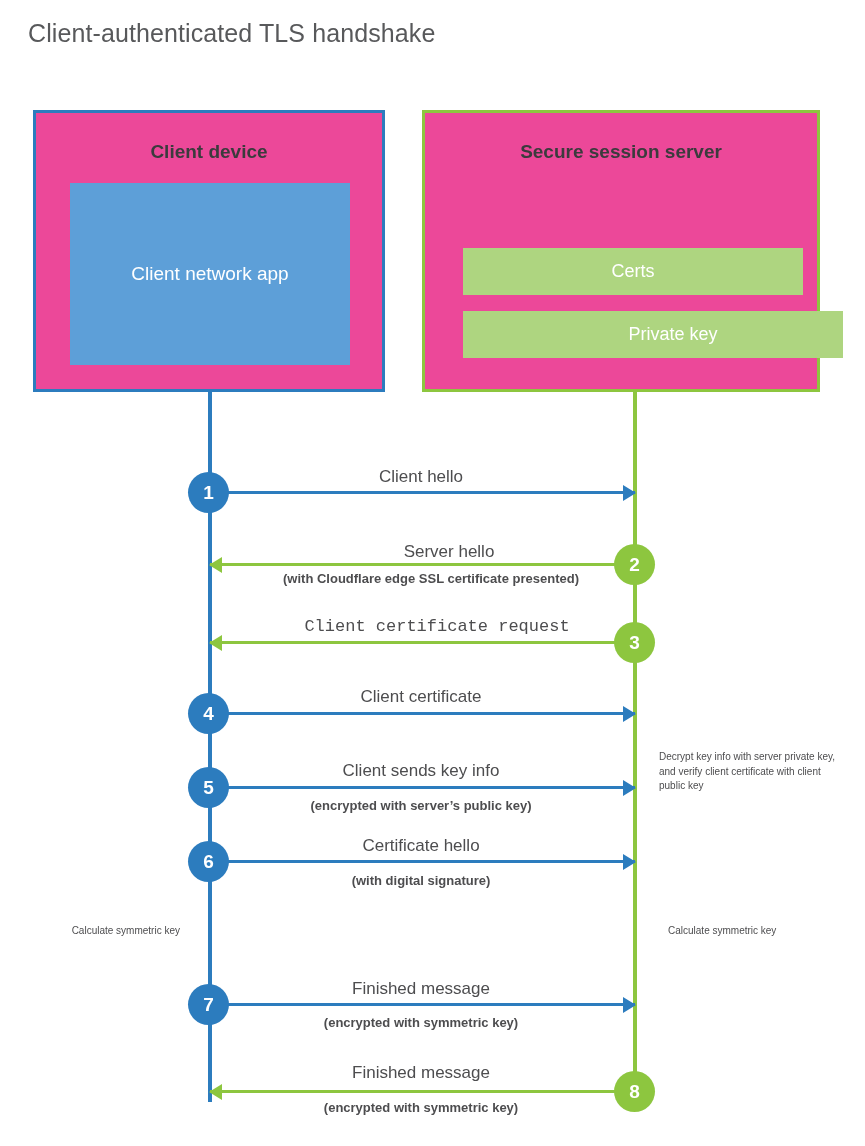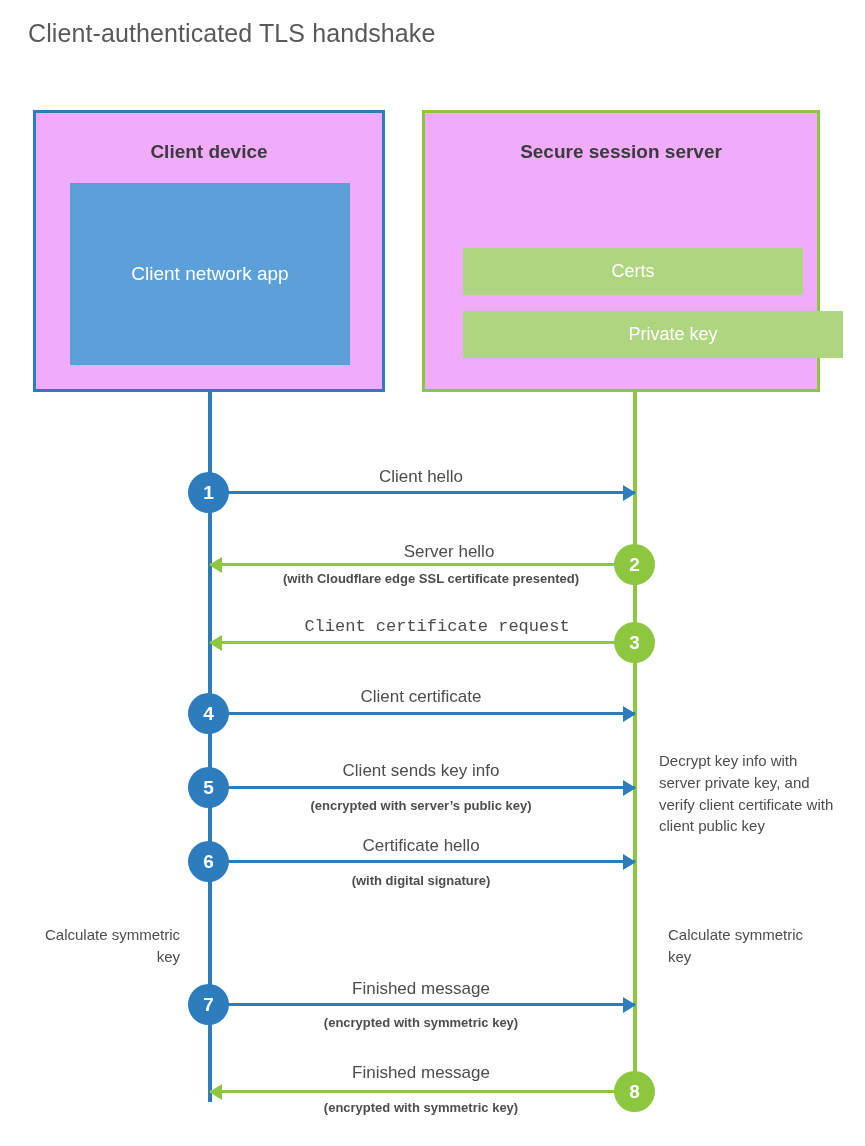--- a/index.html
+++ b/index.html
@@ -21,21 +21,21 @@
     font-size: 25px;
     font-weight: 400;
     color: #58595b;
     letter-spacing: 0.1px;
     white-space: nowrap;
   }
 
   
   .party-box {
     position: absolute;
-    background: #f0abfc;
+    background: #ec4899;
     box-sizing: border-box;
   }
   #client-box {
     left: 33px; top: 110px; width: 352px; height: 282px;
     border: 3px solid #2c7cbe;
   }
   #server-box {
     left: 422px; top: 110px; width: 398px; height: 282px;
     border: 3px solid #8dc63f;
   }
@@ -150,21 +150,21 @@
     font-size: 13px;
     white-space: nowrap;
     transform: translateX(-50%);
     font-weight: bold;
   }
 
   
   .side-note {
     position: absolute;
     color: #4d4d4f;
-    font-size: 15px;
+    font-size: 10px;
     line-height: 1.45;
   }
   #decrypt-note { left: 659px; top: 750px; width: 180px; text-align: left; }
   #calc-key-left { left: 40px; top: 924px; width: 140px; text-align: right; }
   #calc-key-right { left: 668px; top: 924px; width: 160px; text-align: left; }
 </style>
 </head>
 <body>
 
 <div id="page-title">Client-authenticated TLS handshake</div>

